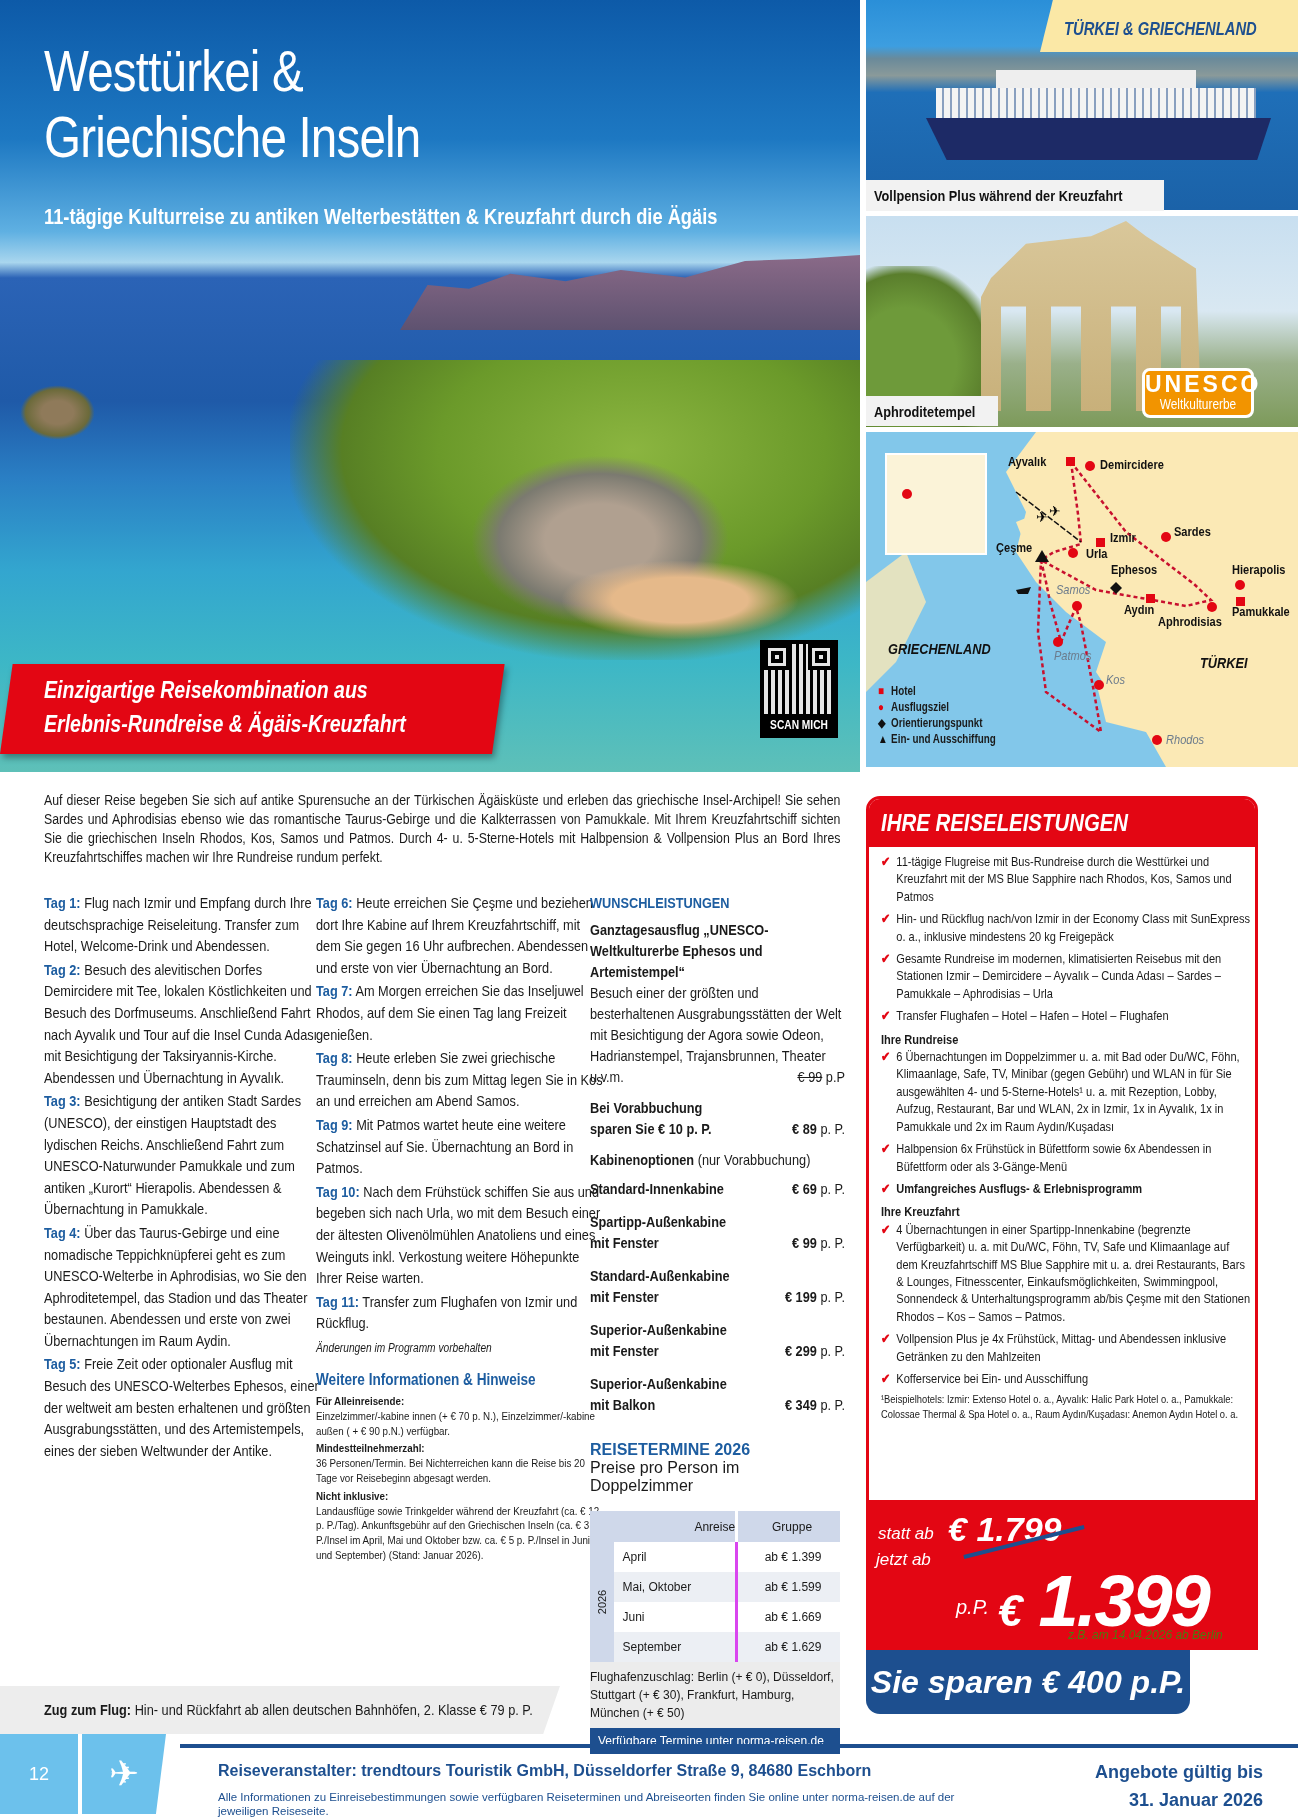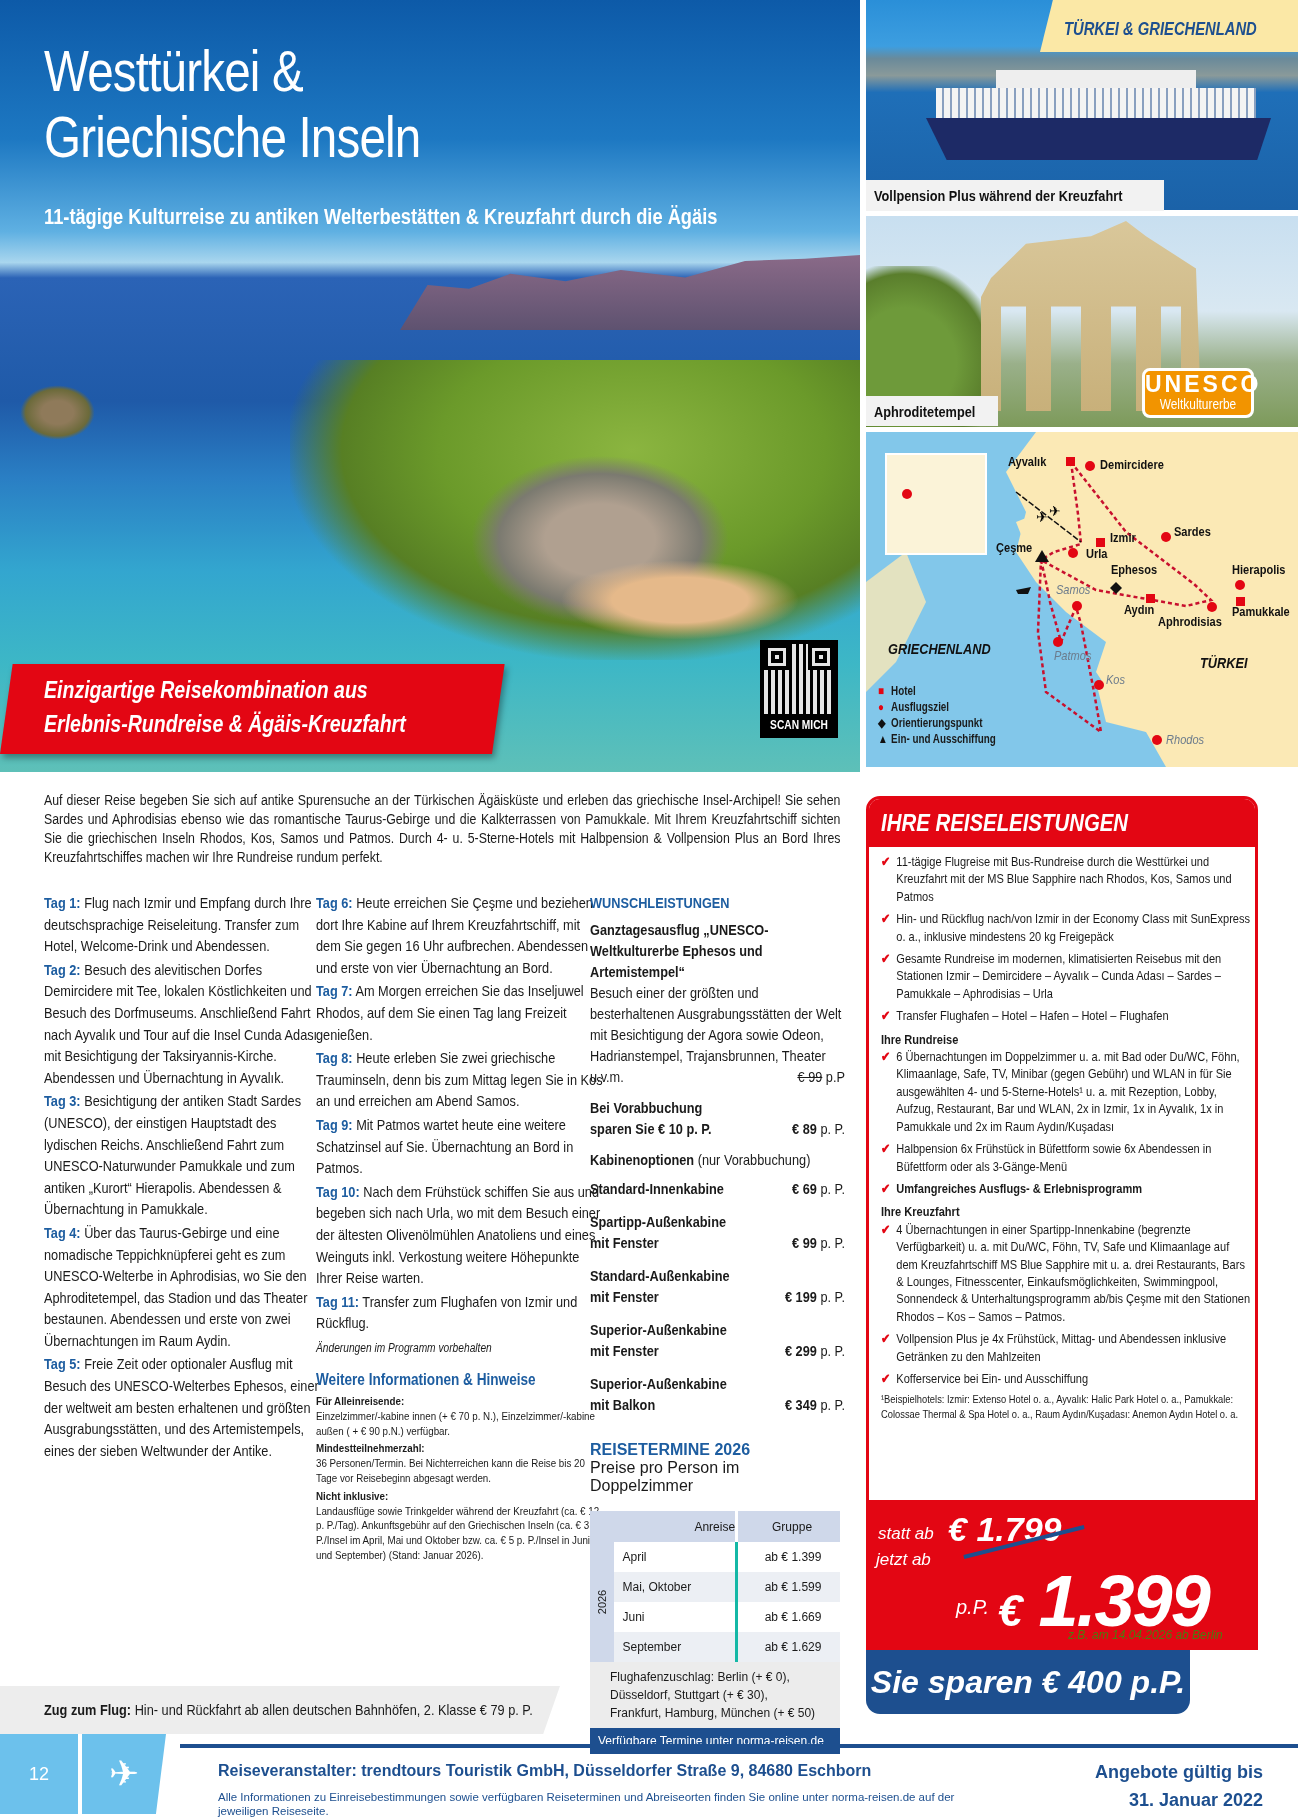--- a/index.html
+++ b/index.html
@@ -70,25 +70,25 @@
   .price-row .pr span{font-weight:normal}
   .strike{text-decoration:line-through}
   
   #termine{left:590px;top:1441px;width:250px}
   #termine .t-head{color:#1d5da0;font-weight:bold;font-size:16px}
   #termine .t-sub{font-size:16px;margin-bottom:16px}
   #termine table{border-collapse:collapse;width:250px;font-size:12px}
   #termine th{background:#cfd8ea;font-weight:normal;height:31px;text-align:right;padding-left:6px}
   #termine th.g{text-align:center;border-left:3px solid #fff}
   #termine td{height:30px;padding-left:8px}
-  #termine td.p{text-align:center;border-left:3px solid #14b8a6}
+  #termine td.p{text-align:center;border-left:3px solid #d946ef}
   #termine tr.alt td{background:#eceff4}
   #termine td.yr{background:#cfd8ea;width:24px;padding:0;text-align:center}
   #termine td.yr span{display:inline-block;transform:rotate(-90deg);font-size:11px}
-  #termine .sur{background:#ececec;font-size:12px;line-height:18px;padding:6px 20px}
+  #termine .sur{background:#ececec;font-size:12px;line-height:18px;padding:6px 0}
   #termine .avail{background:#1d4f8f;color:#fff;font-size:12px;padding:6px 8px}
   
   #leist{left:866px;top:796px;width:392px;height:707px;border:3px solid #e30613;border-radius:14px 14px 0 0;background:#fff;overflow:hidden}
   #leist-head{background:#e30613;height:48px;padding:10px 12px;color:#fff;font-size:24px;font-weight:bold;font-style:italic;white-space:nowrap}
   #leist-head span{display:inline-block;transform:scaleX(.85);transform-origin:left center}
   #leist-body{padding:6px 12px 0 12px;font-size:13px;line-height:17.4px}
   .chk{display:flex;margin-bottom:5px}
   .chk .ck{color:#e30613;font-weight:bold;width:18px;flex:none}
   .sec{font-weight:bold;margin-top:6px}
   .fn{font-size:11px;line-height:15px;margin-top:4px}
@@ -393,14 +393,14 @@
   <span class="in"><b>Zug zum Flug:</b> <span>Hin- und Rückfahrt ab allen deutschen Bahnhöfen, 2. Klasse € 79 p. P.</span></span>
 </div>
 
 <div id="pnum" class="abs">12</div>
 <div id="plane-box" class="abs">✈</div>
 <div id="footer-line" class="abs"></div>
 <div id="operator" class="abs">Reiseveranstalter: trendtours Touristik GmbH, Düsseldorfer Straße 9, 84680 Eschborn</div>
 <div id="operator-note" class="abs">Alle Informationen zu Einreisebestimmungen sowie verfügbaren Reiseterminen und Abreiseorten finden Sie online unter norma-reisen.de auf der jeweiligen Reiseseite.</div>
 <div id="valid" class="abs">
   <div>Angebote gültig bis</div>
-  <div>31. Januar 2022</div>
+  <div>31. Januar 2026</div>
 </div>
 
 </body></html>

